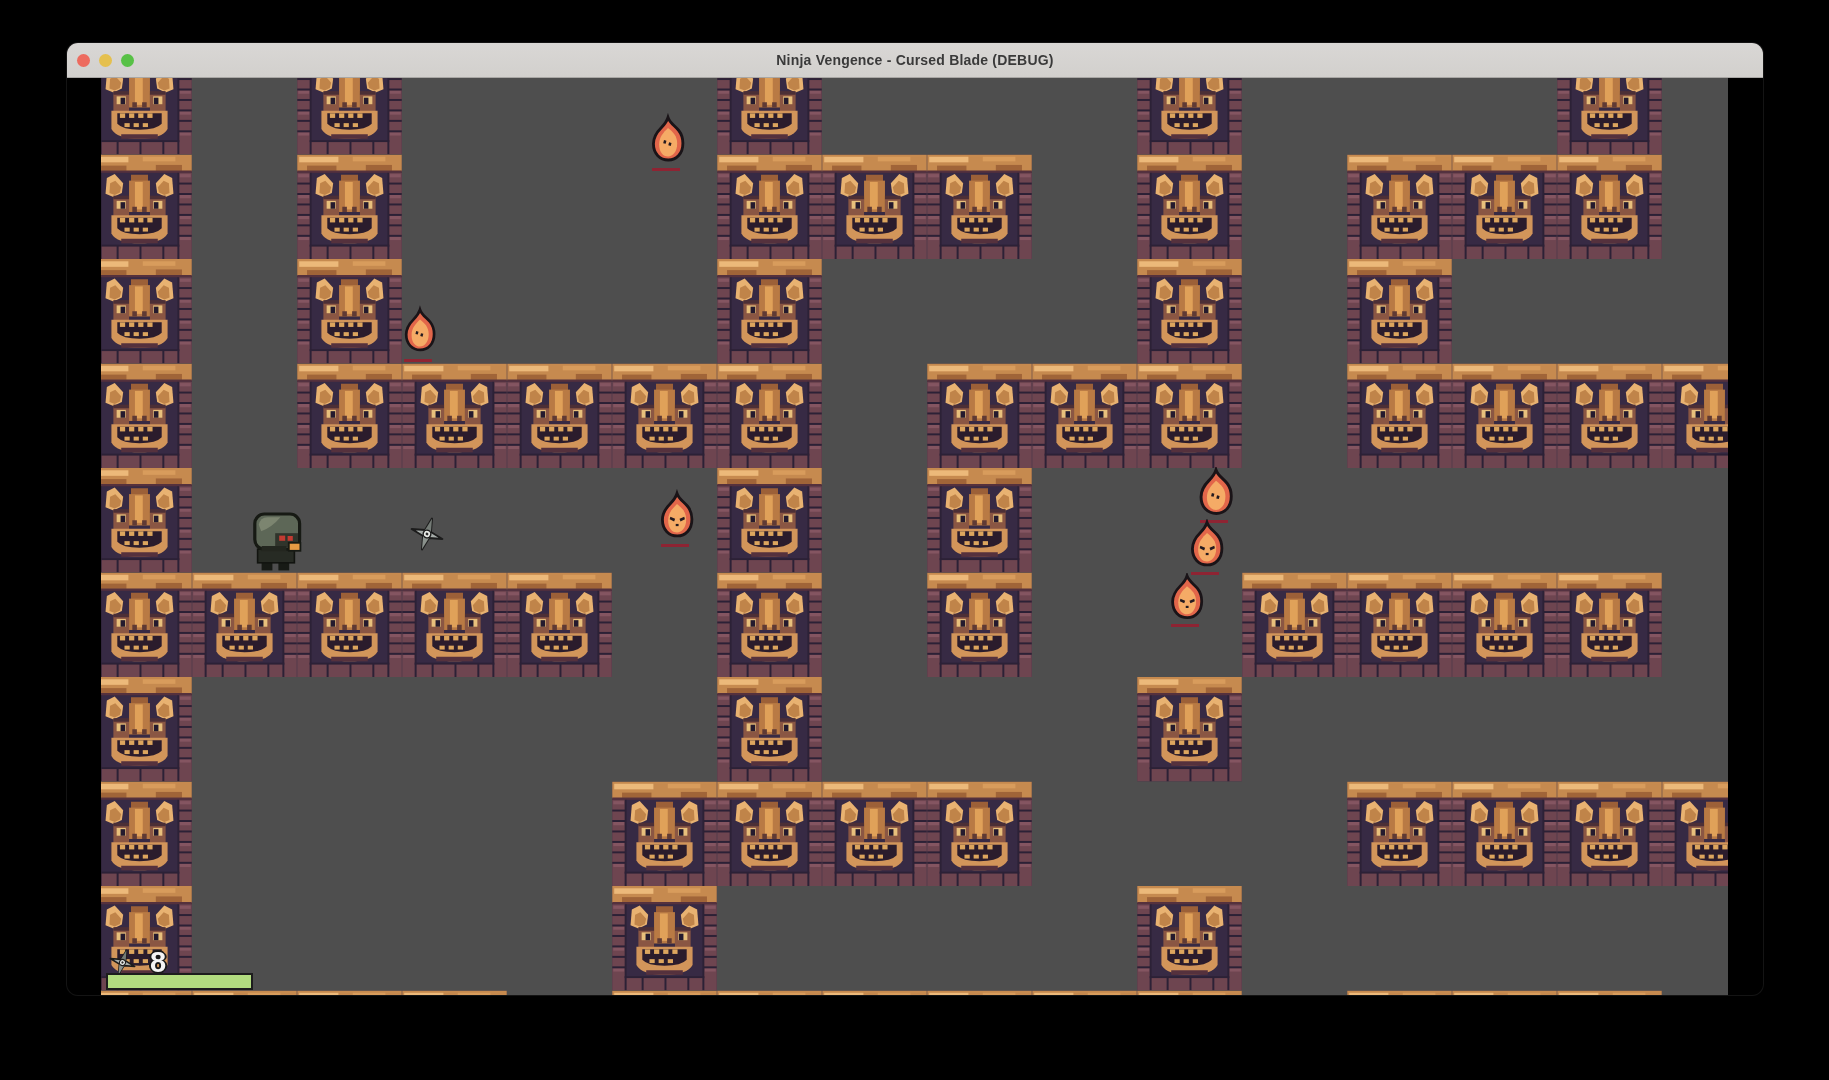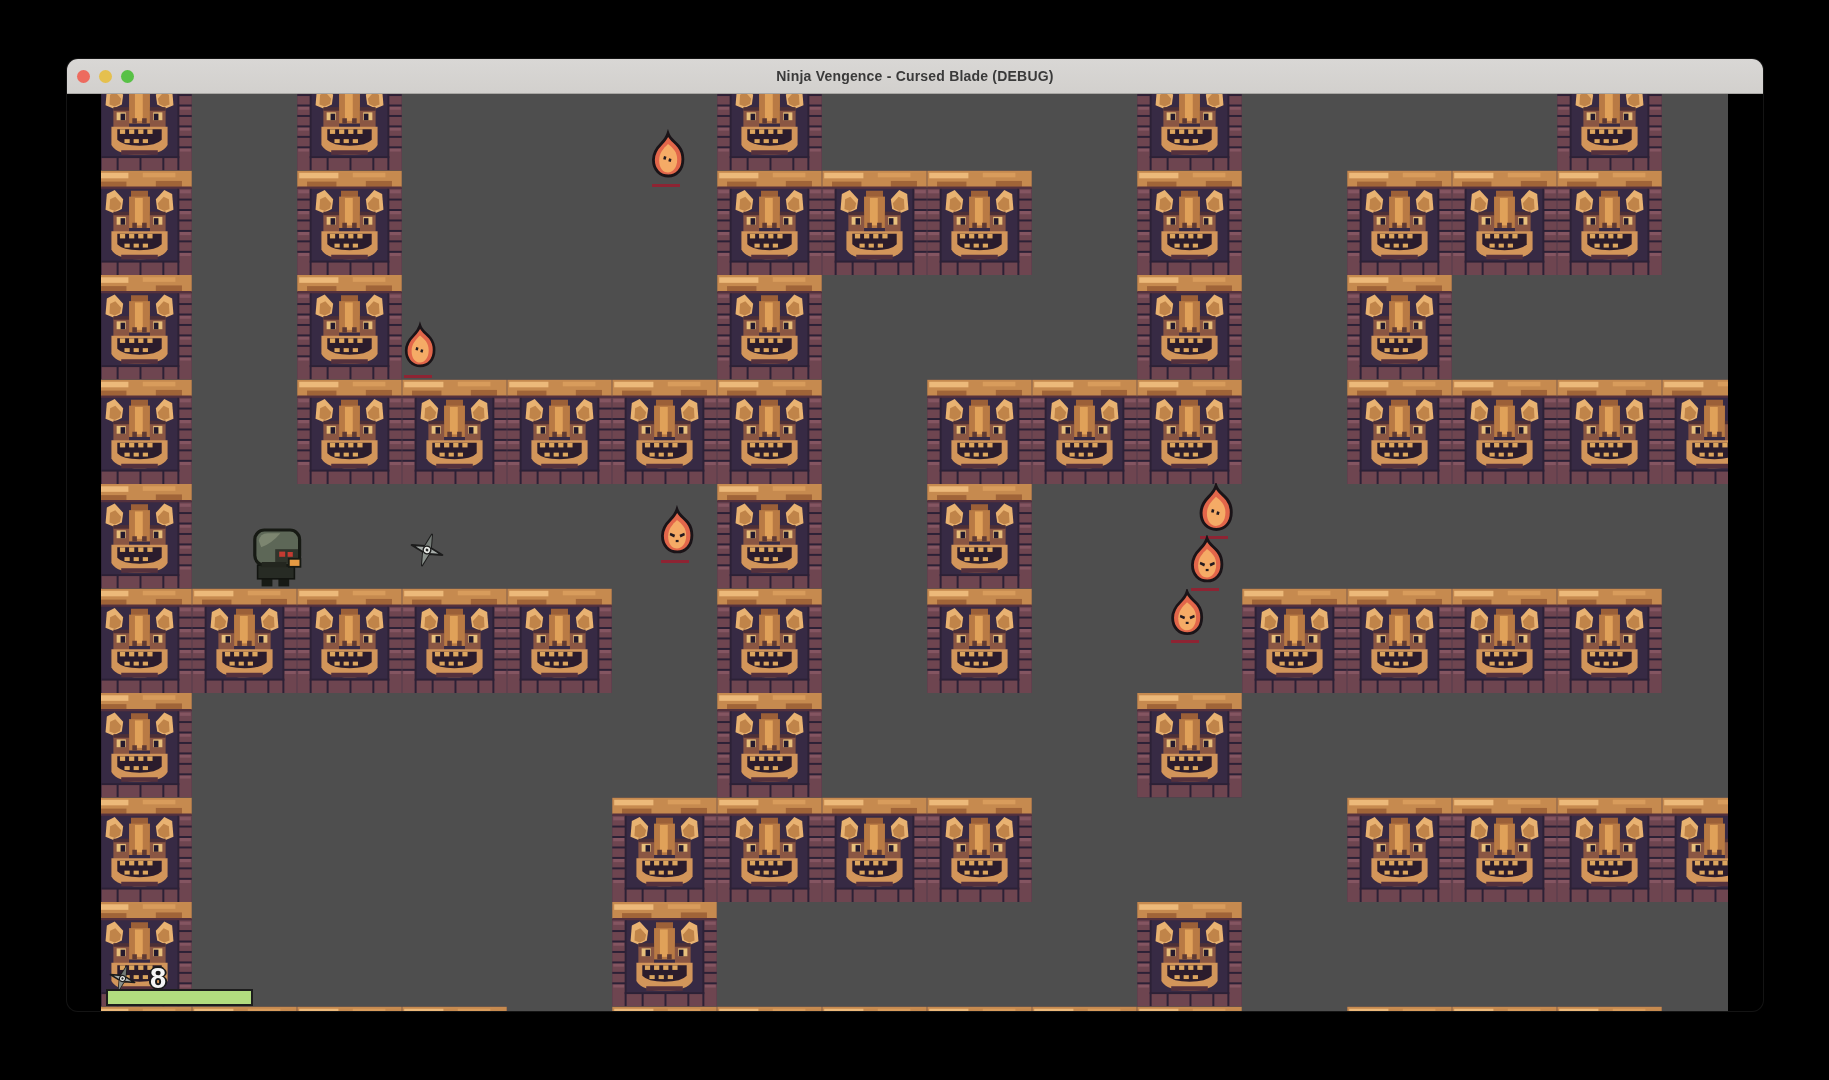--- a/index.html
+++ b/index.html
@@ -1,17 +1,17 @@
 <!DOCTYPE html>
 <html><head>
 <meta charset="utf-8">
 <style>
   html,body{margin:0;padding:0;background:#000;width:1829px;height:1080px;overflow:hidden;
     font-family:"Liberation Sans",sans-serif;}
-  .desktop{position:absolute;inset:0;background:#000;margin-top:16px;}
+  .desktop{position:absolute;inset:0;background:#000;}
   .window{position:absolute;left:67px;top:43px;width:1696px;height:952px;background:#000;
     border-radius:11px;overflow:hidden;box-shadow:0 0 0 1px rgba(255,255,255,0.08);}
   .titlebar{position:relative;height:34px;background:linear-gradient(#d9d7d5,#d2d0cd);
     border-bottom:1px solid #a9a7a4;}
   .traffic{position:absolute;left:10px;top:0;height:34px;display:flex;align-items:center;gap:9px;}
   .traffic span{width:13px;height:13px;border-radius:50%;display:inline-block;}
   .title{position:absolute;left:0;right:0;top:0;line-height:34px;text-align:center;
     font-size:14px;font-weight:bold;color:#3a3a3a;letter-spacing:.2px;}
   .viewport{position:absolute;left:34px;top:35px;width:1627px;height:917px;background:#4e4e4e;
     overflow:hidden;}

